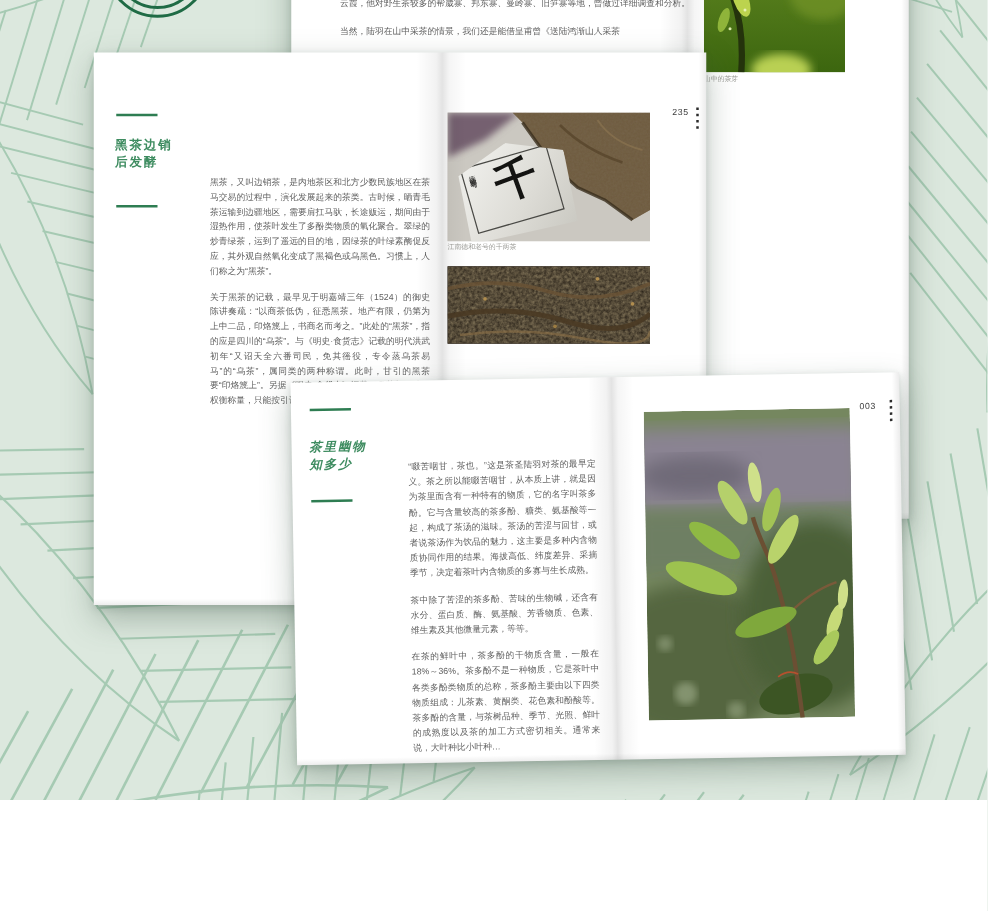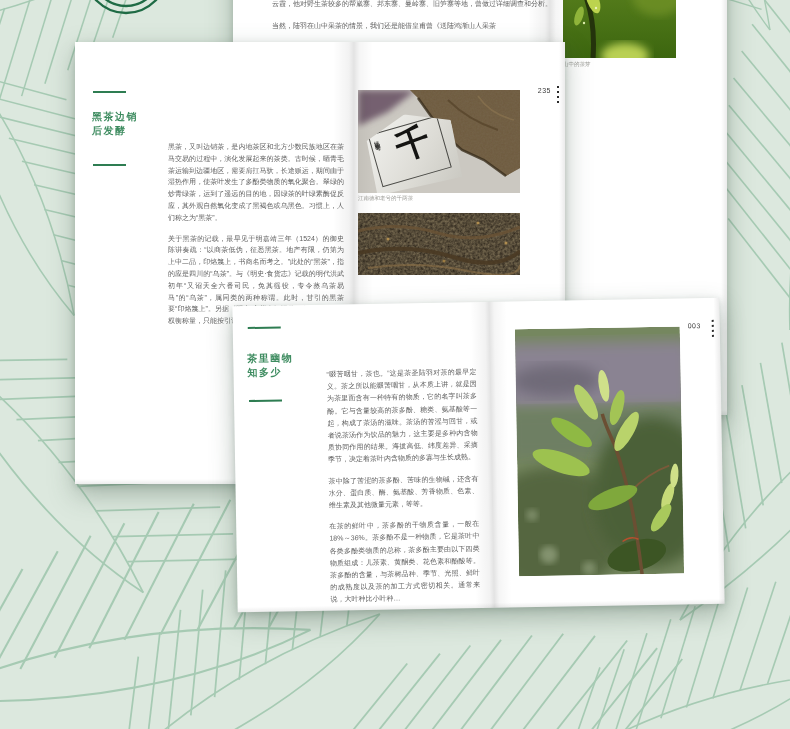--- a/index.html
+++ b/index.html
@@ -1,16 +1,16 @@
 <!DOCTYPE html>
 <html><head>
 <meta charset="utf-8">
 <style>
   html,body{margin:0;padding:0;}
-  #stage{position:relative;width:790px;height:729px;overflow:hidden;
+  #stage{position:relative;width:790px;height:640px;overflow:hidden;
          background:#dce8de;font-family:"Liberation Sans",sans-serif;}
   #bg-pattern{position:absolute;left:0;top:0;z-index:0;}
 
   .spread{position:absolute;background:#ffffff;
           box-shadow:0 10px 24px rgba(70,95,80,.38),0 2px 6px rgba(70,95,80,.22);}
   .fold{position:absolute;top:0;bottom:0;pointer-events:none;
         background:linear-gradient(to right,rgba(0,0,0,0) 0%,rgba(0,0,0,.05) 40%,
                    rgba(0,0,0,.11) 52%,rgba(0,0,0,.04) 66%,rgba(0,0,0,0) 100%);}
   .edge-r{position:absolute;right:0;top:0;bottom:0;width:6px;pointer-events:none;
         background:linear-gradient(to right,rgba(0,0,0,0),rgba(0,0,0,.08));}
@@ -187,21 +187,21 @@
         <i></i>
     </div>
 
     <div class="fold" style="left:258px;width:40px;"></div>
     <div class="edge-r"></div>
     <div class="edge-b"></div>
   </div>
 
   <div class="spread" id="spreadC" style="left:235px;top:302px;width:487px;height:306px;z-index:3;">
     <div class="rule" style="left:15px;top:21px;"></div>
-    <div class="chapter-title" style="left:14px;top:46px;">
+    <div class="chapter-title" style="left:14px;top:46px;font-style:italic;">
       <div>茶里幽物</div>
       <div>知多少</div>
     </div>
     <div class="rule" style="left:15px;top:94px;"></div>
 
     <div class="body-col" style="left:93px;top:64px;width:150px;line-height:12.2px;">
       <p>“啜苦咽甘，茶也。”这是茶圣陆羽对茶的最早定义。茶之所以能啜苦咽甘，从本质上讲，就是因为茶里面含有一种特有的物质，它的名字叫茶多酚。它与含量较高的茶多酚、糖类、氨基酸等一起，构成了茶汤的滋味。茶汤的苦涩与回甘，或者说茶汤作为饮品的魅力，这主要是多种内含物质协同作用的结果。海拔高低、纬度差异、采摘季节，决定着茶叶内含物质的多寡与生长成熟。</p>
       <p>茶中除了苦涩的茶多酚、苦味的生物碱，还含有水分、蛋白质、酶、氨基酸、芳香物质、色素、维生素及其他微量元素，等等。</p>
       <p style="margin-bottom:0;">在茶的鲜叶中，茶多酚的干物质含量，一般在18%～36%。茶多酚不是一种物质，它是茶叶中各类多酚类物质的总称，茶多酚主要由以下四类物质组成：儿茶素、黄酮类、花色素和酚酸等。茶多酚的含量，与茶树品种、季节、光照、鲜叶的成熟度以及茶的加工方式密切相关。通常来说，大叶种比小叶种…</p>
     </div>

